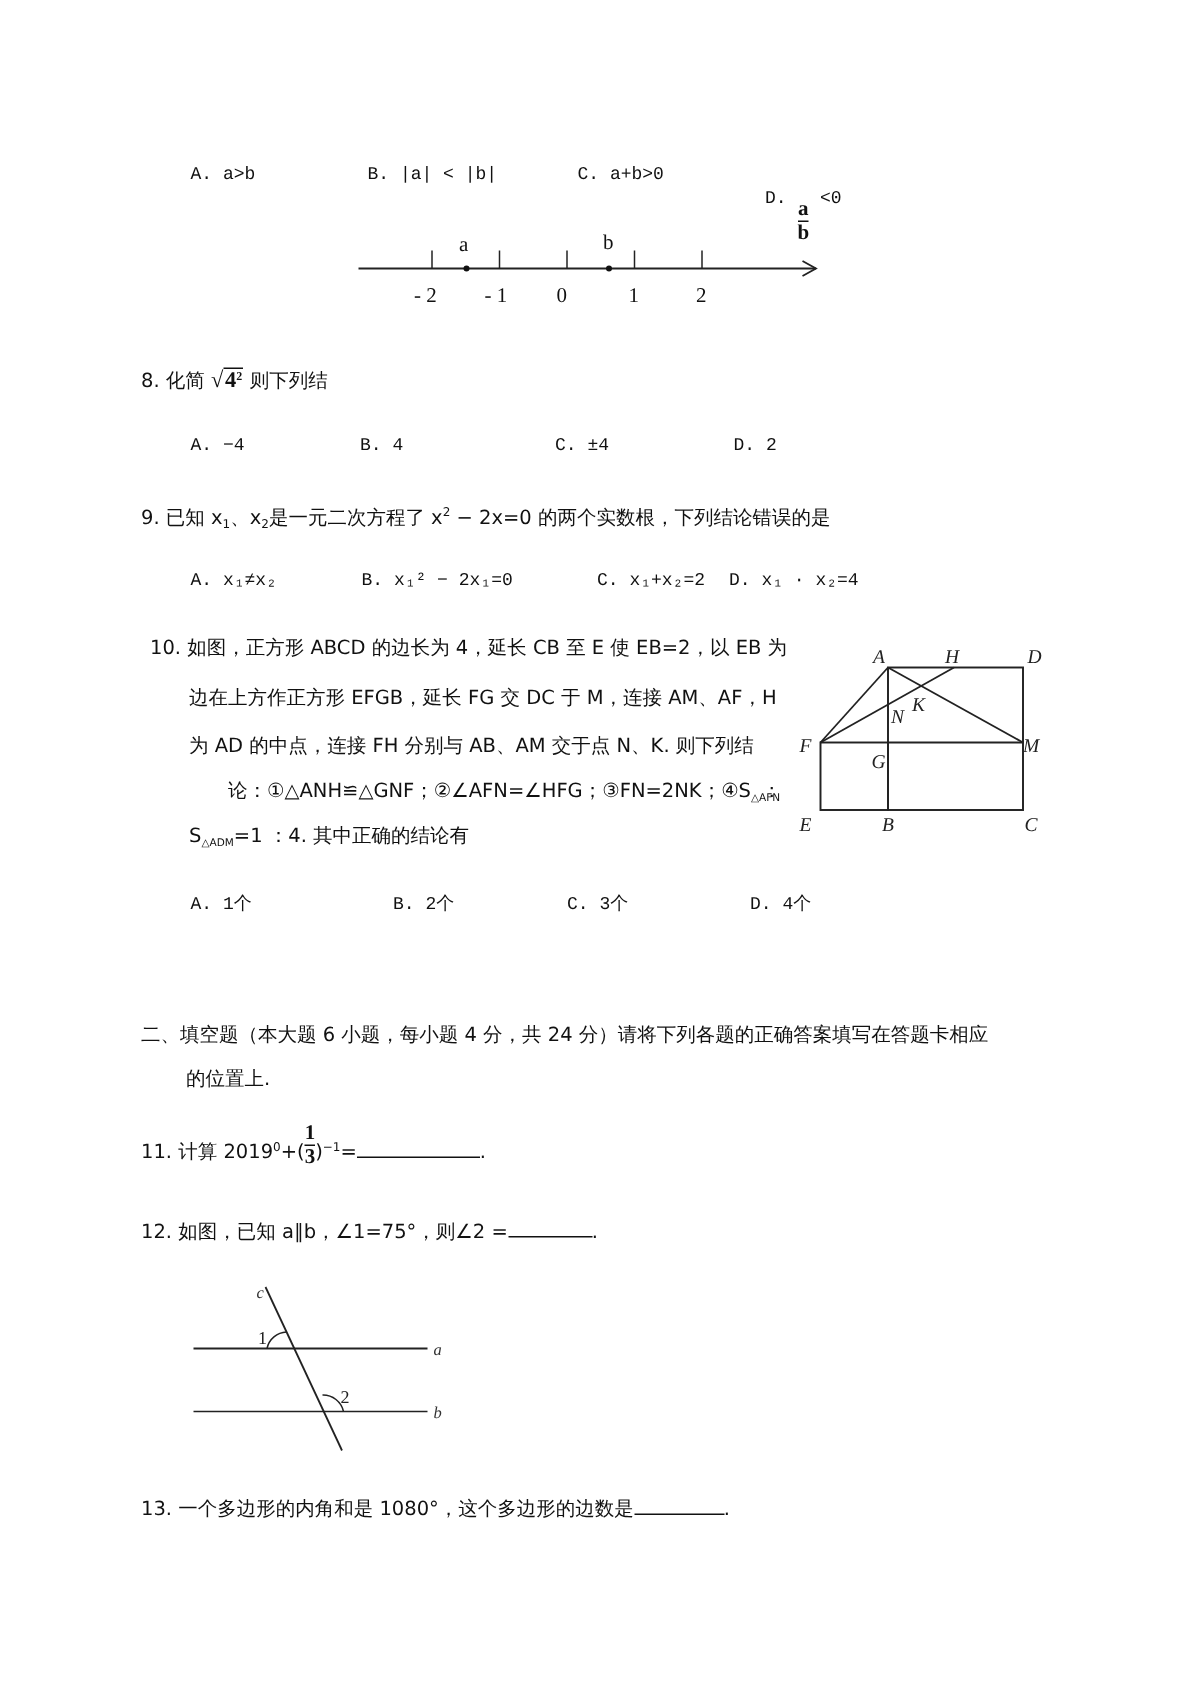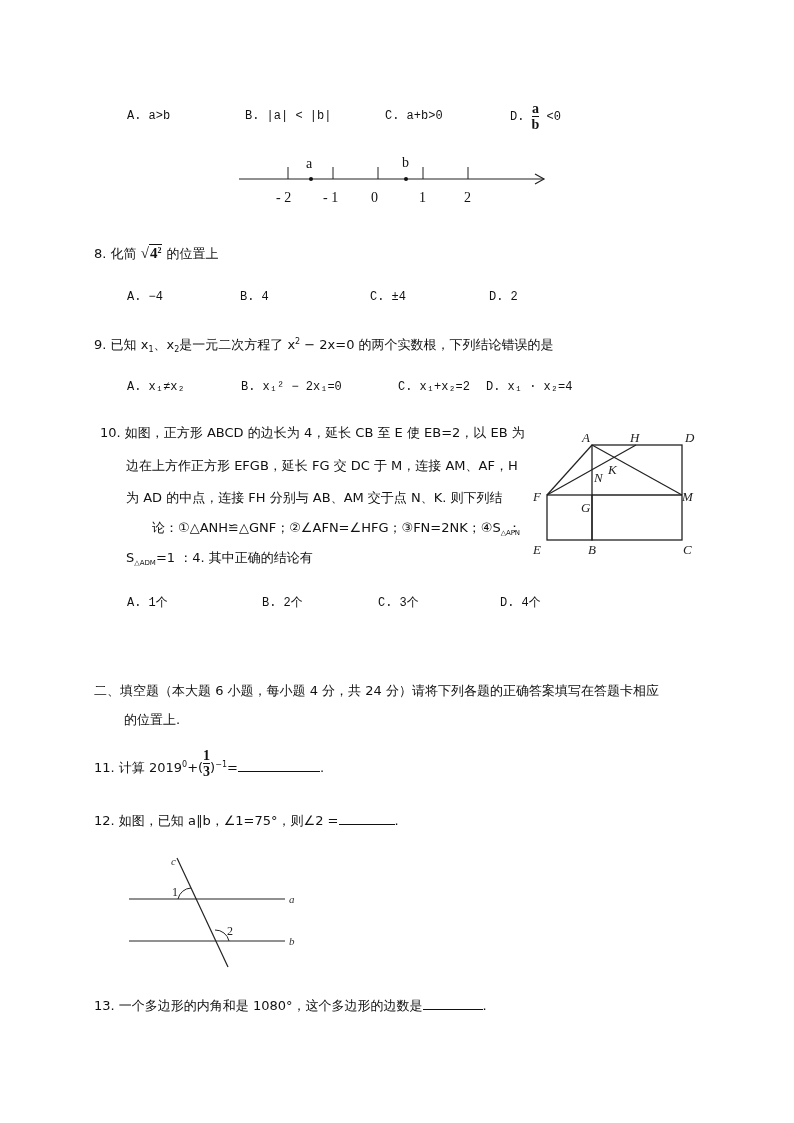--- a/index.html
+++ b/index.html
@@ -1,21 +1,21 @@
 <!DOCTYPE html>
 <html><head>
 <meta charset="utf-8">
 <style>
   html, body { margin:0; padding:0; background:#ffffff; }
   body { width:794px; height:1123px; position:relative; overflow:hidden;
          font-family: "DejaVu Sans", "Liberation Sans", sans-serif; color:#111; }
   .abs { position:absolute; white-space:nowrap; }
   .t { font-size:13px; line-height:16px; }
   .opt { font-family: "Liberation Mono", "DejaVu Sans Mono", monospace; font-size:12px; }
-  .frac { display:inline-block; vertical-align:middle; text-align:center; font-family:"Liberation Serif", serif; font-weight:bold; font-size:14px; line-height:13px; }
+  .frac { display:inline-block; vertical-align:middle; text-align:center; font-family:"Liberation Serif", serif; font-weight:bold; font-size:14px; line-height:13px;margin-top:31px; }
   .frac .bar { display:block; border-top:1px solid #111; margin:1px 0; }
   sub { font-size:8px; vertical-align:-3px; }
   sup { font-size:8px; vertical-align:5px; }
   .blank { display:inline-block; border-bottom:1px solid #111; height:11px; vertical-align:baseline; }
   .sqrt { display:inline-block; font-family:"Liberation Serif", serif; font-weight:bold; font-size:15px; }
   .sqrt .rad { border-top:1px solid #111; padding:0 1px; }
   svg text { font-family:"Liberation Serif", serif; }
 </style>
 </head>
 <body>
@@ -58,21 +58,21 @@
 <span class="abs" style="left:276px;top:190px;font-family:'Liberation Serif',serif;font-size:14px;">- 2</span>
 <span class="abs" style="left:323px;top:190px;font-family:'Liberation Serif',serif;font-size:14px;">- 1</span>
 <span class="abs" style="left:371px;top:190px;font-family:'Liberation Serif',serif;font-size:14px;">0</span>
 <span class="abs" style="left:419px;top:190px;font-family:'Liberation Serif',serif;font-size:14px;">1</span>
 <span class="abs" style="left:464px;top:190px;font-family:'Liberation Serif',serif;font-size:14px;">2</span>
 
 <div class="abs t" style="left:94px;top:243px;">
   <span>8.</span>
   <span>化简</span>
   <span class="sqrt">√<span class="rad"><span>4</span><sup>2</sup></span></span>
-  <span>的位置上</span>
+  <span>则下列结</span>
 </div>
 <div class="abs opt" style="left:127px;top:290px;"><span>A.</span> <span>−4</span></div>
 <div class="abs opt" style="left:240px;top:290px;"><span>B.</span> <span>4</span></div>
 <div class="abs opt" style="left:370px;top:290px;"><span>C.</span> <span>±4</span></div>
 <div class="abs opt" style="left:489px;top:290px;"><span>D.</span> <span>2</span></div>
 
 <div class="abs t" style="left:94px;top:334px;">
   <span>9.</span>
   <span>已知 x</span><sub>1</sub><span>、x</span><sub>2</sub><span>是一元二次方程了 x</span><sup>2</sup><span> − 2x=0 的两个实数根，下列结论错误的是</span>
 </div>

